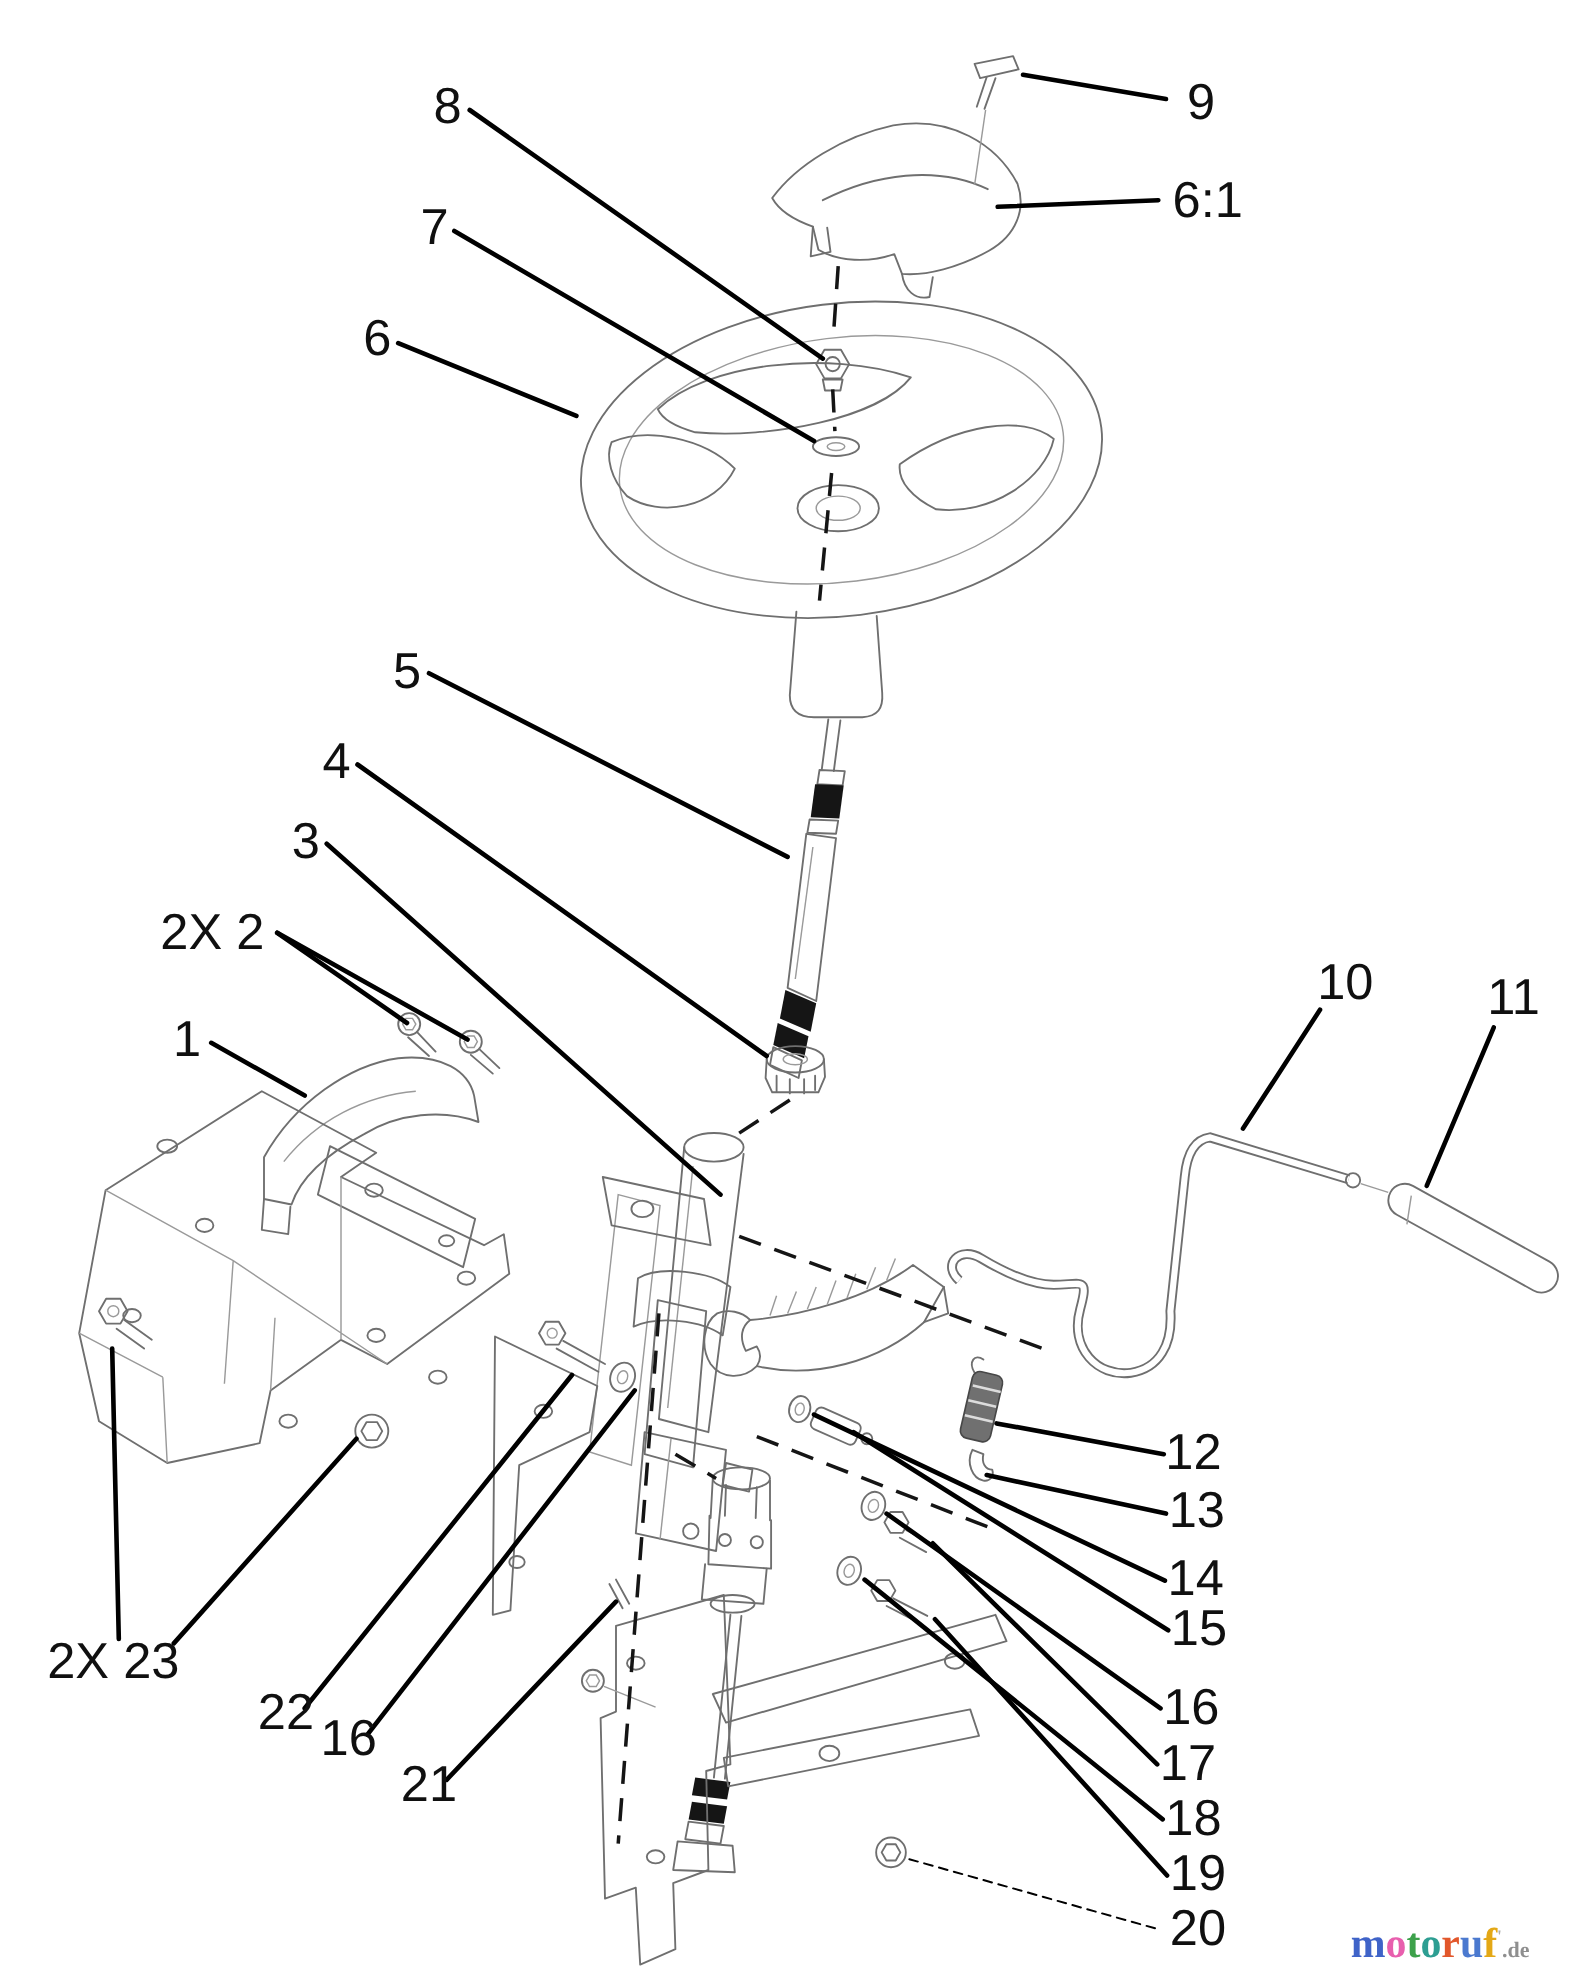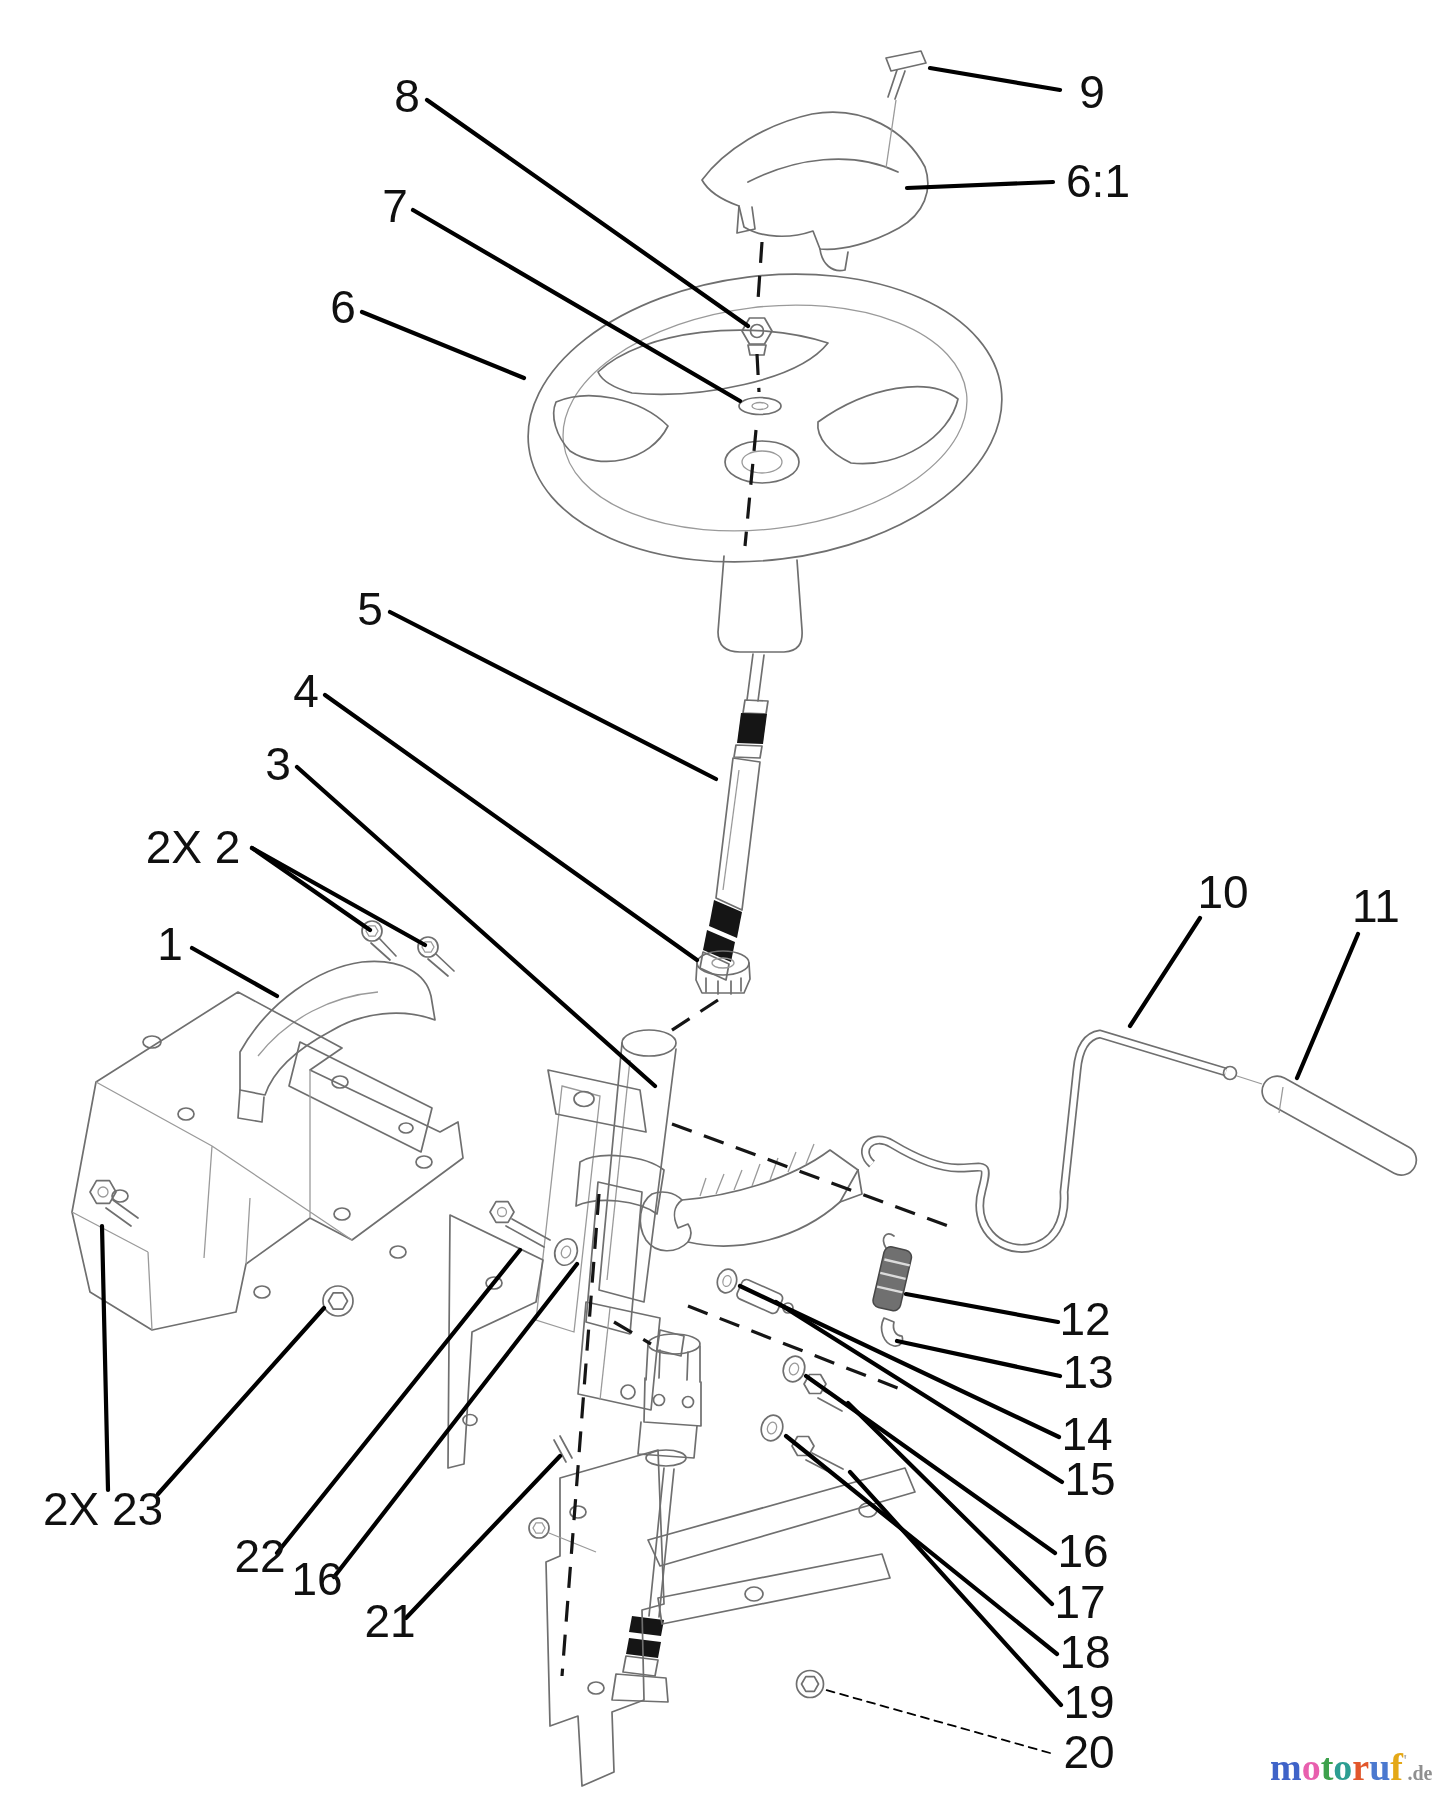--- a/index.html
+++ b/index.html
@@ -11,21 +11,21 @@
   .pd{fill:var(--dark,#151515);stroke:none;}
   .spring{fill:var(--spring,#707070);stroke:#474747;stroke-width:1.5;}
   .sband{stroke:#dcdcdc;stroke-width:2.4;}
   .dash{stroke:var(--dark,#151515);stroke-width:3.2;fill:none;stroke-dasharray:21 13;}
   .tube{stroke:var(--line,#6f6f6f);stroke-width:9;fill:none;}
   .tubein{stroke:#ffffff;stroke-width:5.6;fill:none;}
   .leader{stroke:var(--leader,#000000);stroke-width:4.2;stroke-linecap:round;}
   .leader.thin{stroke-width:1.8;stroke-dasharray:8 6;}
   text.callout{font-family:"Liberation Sans",sans-serif;font-size:46px;fill:var(--label,#101010);text-anchor:middle;}
   
-  .logo{position:absolute;left:1270px;top:1748px;font-family:"Liberation Serif",serif;font-weight:bold;font-size:38px;line-height:1;white-space:nowrap;}
+  .logo{position:absolute;left:1228px;top:1748px;font-family:"Liberation Serif",serif;font-weight:bold;font-size:38px;line-height:1;white-space:nowrap;}
   .logo .tick{font-size:16px;vertical-align:14px;}
   .logo .de{font-size:20px;font-weight:bold;}
 </style>
 </head>
 <body>
 
 <div class="canvas">
 <svg width="1433" height="1800" viewBox="0 0 1433 1800">
 
   <g>

